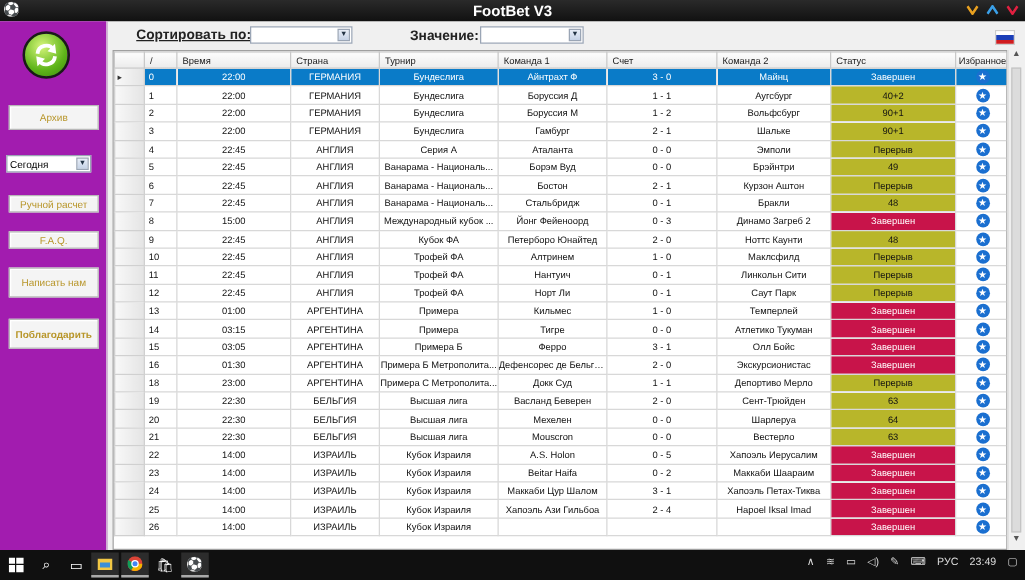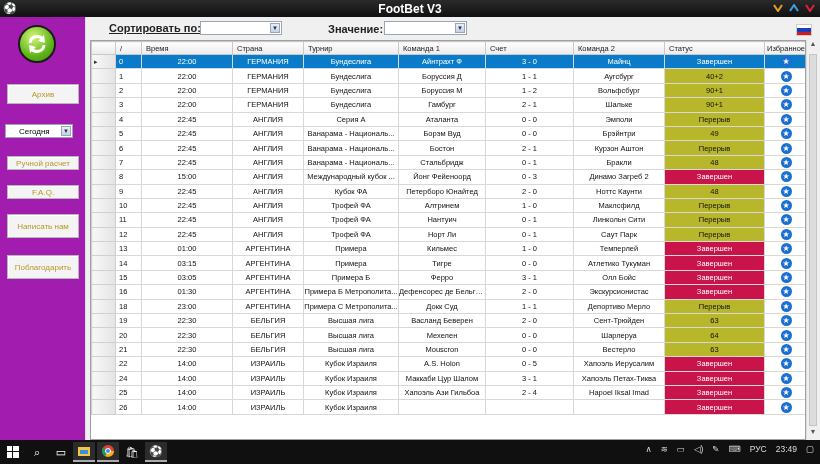--- a/index.html
+++ b/index.html
@@ -5,21 +5,21 @@
   * { box-sizing: border-box; margin: 0; padding: 0; }
   html, body { width: 820px; height: 464px; overflow: hidden; background: #f0f0f0; font-family: "Liberation Sans", sans-serif; }
   .titlebar { position: absolute; left: 0; top: 0; width: 820px; height: 17px; background: linear-gradient(#2a2a2a, #111); color: #fff; }
   .titlebar .app-icon { position: absolute; left: 3px; top: 2px; width: 12px; height: 12px; font-size: 11px; line-height: 12px; color: #fff; }
   .titlebar .title { position: absolute; left: 0; right: 0; top: 2px; text-align: center; font-size: 12px; font-weight: bold; }
   .titlebar .ctrls { position: absolute; right: 4px; top: 1px; display: flex; gap: 4px; }
   .titlebar .ctrl { width: 12px; height: 14px; display: flex; align-items: center; justify-content: center; cursor: pointer; }
   .sidebar { position: absolute; left: 0; top: 17px; width: 86px; height: 423px; background: #a21caf; border-right: 1px solid #ddd; }
   .refresh { position: absolute; left: 18px; top: 8px; width: 38px; height: 38px; border-radius: 50%; background: radial-gradient(circle at 40% 30%, #d6f57a, #5fb51a 60%, #3a8a0c); border: 2px solid #1a1a1a; cursor: pointer; display:flex; align-items:center; justify-content:center; }
   .sbtn { position: absolute; left: 7px; width: 72px; background: #f4f4f4; border: 1px solid #b8b8b8; box-shadow: inset 1px 1px 0 #fff; color: #b8962a; font-size: 8px; text-align: center; cursor: pointer; display:flex; align-items:center; justify-content:center; }
-  .combo { position: absolute; background: #fff; border: 1px solid #9aa5b5; height: 14px; font-size: 8px; color: #000; display:flex; align-items:center; padding-left: 13px; cursor: pointer; }
+  .combo { position: absolute; background: #fff; border: 1px solid #9aa5b5; height: 14px; font-size: 8px; color: #000; display:flex; align-items:center; padding-left: 2px; cursor: pointer; }
   .combo .arrow { position: absolute; right: 1px; top: 1px; width: 10px; height: 10px; background: linear-gradient(#e8eef8,#c5d2e6); border: 1px solid #9aa5b5; display:flex; align-items:center; justify-content:center; font-size: 6px; color: #234; }
   .toplabel { position: absolute; font-size: 11px; font-weight: bold; color: #222; }
   .flag { position: absolute; left: 796px; top: 24px; width: 16px; height: 12px; border:1px solid #ccc; }
   .flag div { height: 33.33%; }
   .grid { position: absolute; left: 90px; top: 40px; width: 716px; height: 400px; background: #fff; border: 1px solid #a0a0a0; overflow: hidden; }
   table { border-collapse: collapse; table-layout: fixed; width: 716px; font-size: 7.5px; }
   th { height: 13px; background: linear-gradient(#fdfdfd,#ebebeb); border: 1px solid #c8c8c8; font-weight: normal; text-align: left; padding-left: 4px; color: #222; }
   td { height: 14.4px; border: 1px solid #d8d8d8; text-align: center; color: #111; white-space: nowrap; overflow: hidden; text-overflow: ellipsis; }
   td.idx { text-align: left; padding-left: 3px; }
   td.rowhdr { background: linear-gradient(90deg,#f8f8f8,#e4e4e4); border-color: #d0d0d0; }
@@ -73,21 +73,21 @@
     </svg>
   </div>
   <div class="sbtn" style="top:67px;height:20px;">Архив</div>
   <div class="combo" style="left:5px;top:107px;width:68px;">
     <span>Сегодня</span>
     <span class="arrow">▼</span>
   </div>
   <div class="sbtn" style="top:139px;height:14px;">Ручной расчет</div>
   <div class="sbtn" style="top:168px;height:14px;">F.A.Q.</div>
   <div class="sbtn" style="top:197px;height:24px;">Написать нам</div>
-  <div class="sbtn" style="top:238px;height:24px;">Поблагодарить</div>
+  <div class="sbtn" style="top:238px;height:24px;font-weight:bold;">Поблагодарить</div>
 </div>
 
 <div class="toplabel" style="left:109px;top:22px;text-decoration:underline;">Сортировать по:</div>
 <div class="combo" style="left:200px;top:21px;width:82px;">
   <span></span>
   <span class="arrow">▼</span>
 </div>
 <div class="toplabel" style="left:328px;top:23px;">Значение:</div>
 <div class="combo" style="left:384px;top:21px;width:83px;">
   <span></span>
@@ -387,20 +387,32 @@
           <td>ИЗРАИЛЬ</td>
           <td>Кубок Израиля</td>
           <td>A.S. Holon</td>
           <td>0 - 5</td>
           <td>Хапоэль Иерусалим</td>
           <td class="st-done">Завершен</td>
           <td><span class="star">★</span></td>
         </tr>
         <tr>
           <td class="rowhdr" style="text-align: left;"></td>
+          <td class="idx">23</td>
+          <td>14:00</td>
+          <td>ИЗРАИЛЬ</td>
+          <td>Кубок Израиля</td>
+          <td>Beitar Haifa</td>
+          <td>0 - 2</td>
+          <td>Маккаби Шаараим</td>
+          <td class="st-done">Завершен</td>
+          <td><span class="star">★</span></td>
+        </tr>
+        <tr>
+          <td class="rowhdr" style="text-align: left;"></td>
           <td class="idx">24</td>
           <td>14:00</td>
           <td>ИЗРАИЛЬ</td>
           <td>Кубок Израиля</td>
           <td>Маккаби Цур Шалом</td>
           <td>3 - 1</td>
           <td>Хапоэль Петах-Тиква</td>
           <td class="st-done">Завершен</td>
           <td><span class="star">★</span></td>
         </tr>

